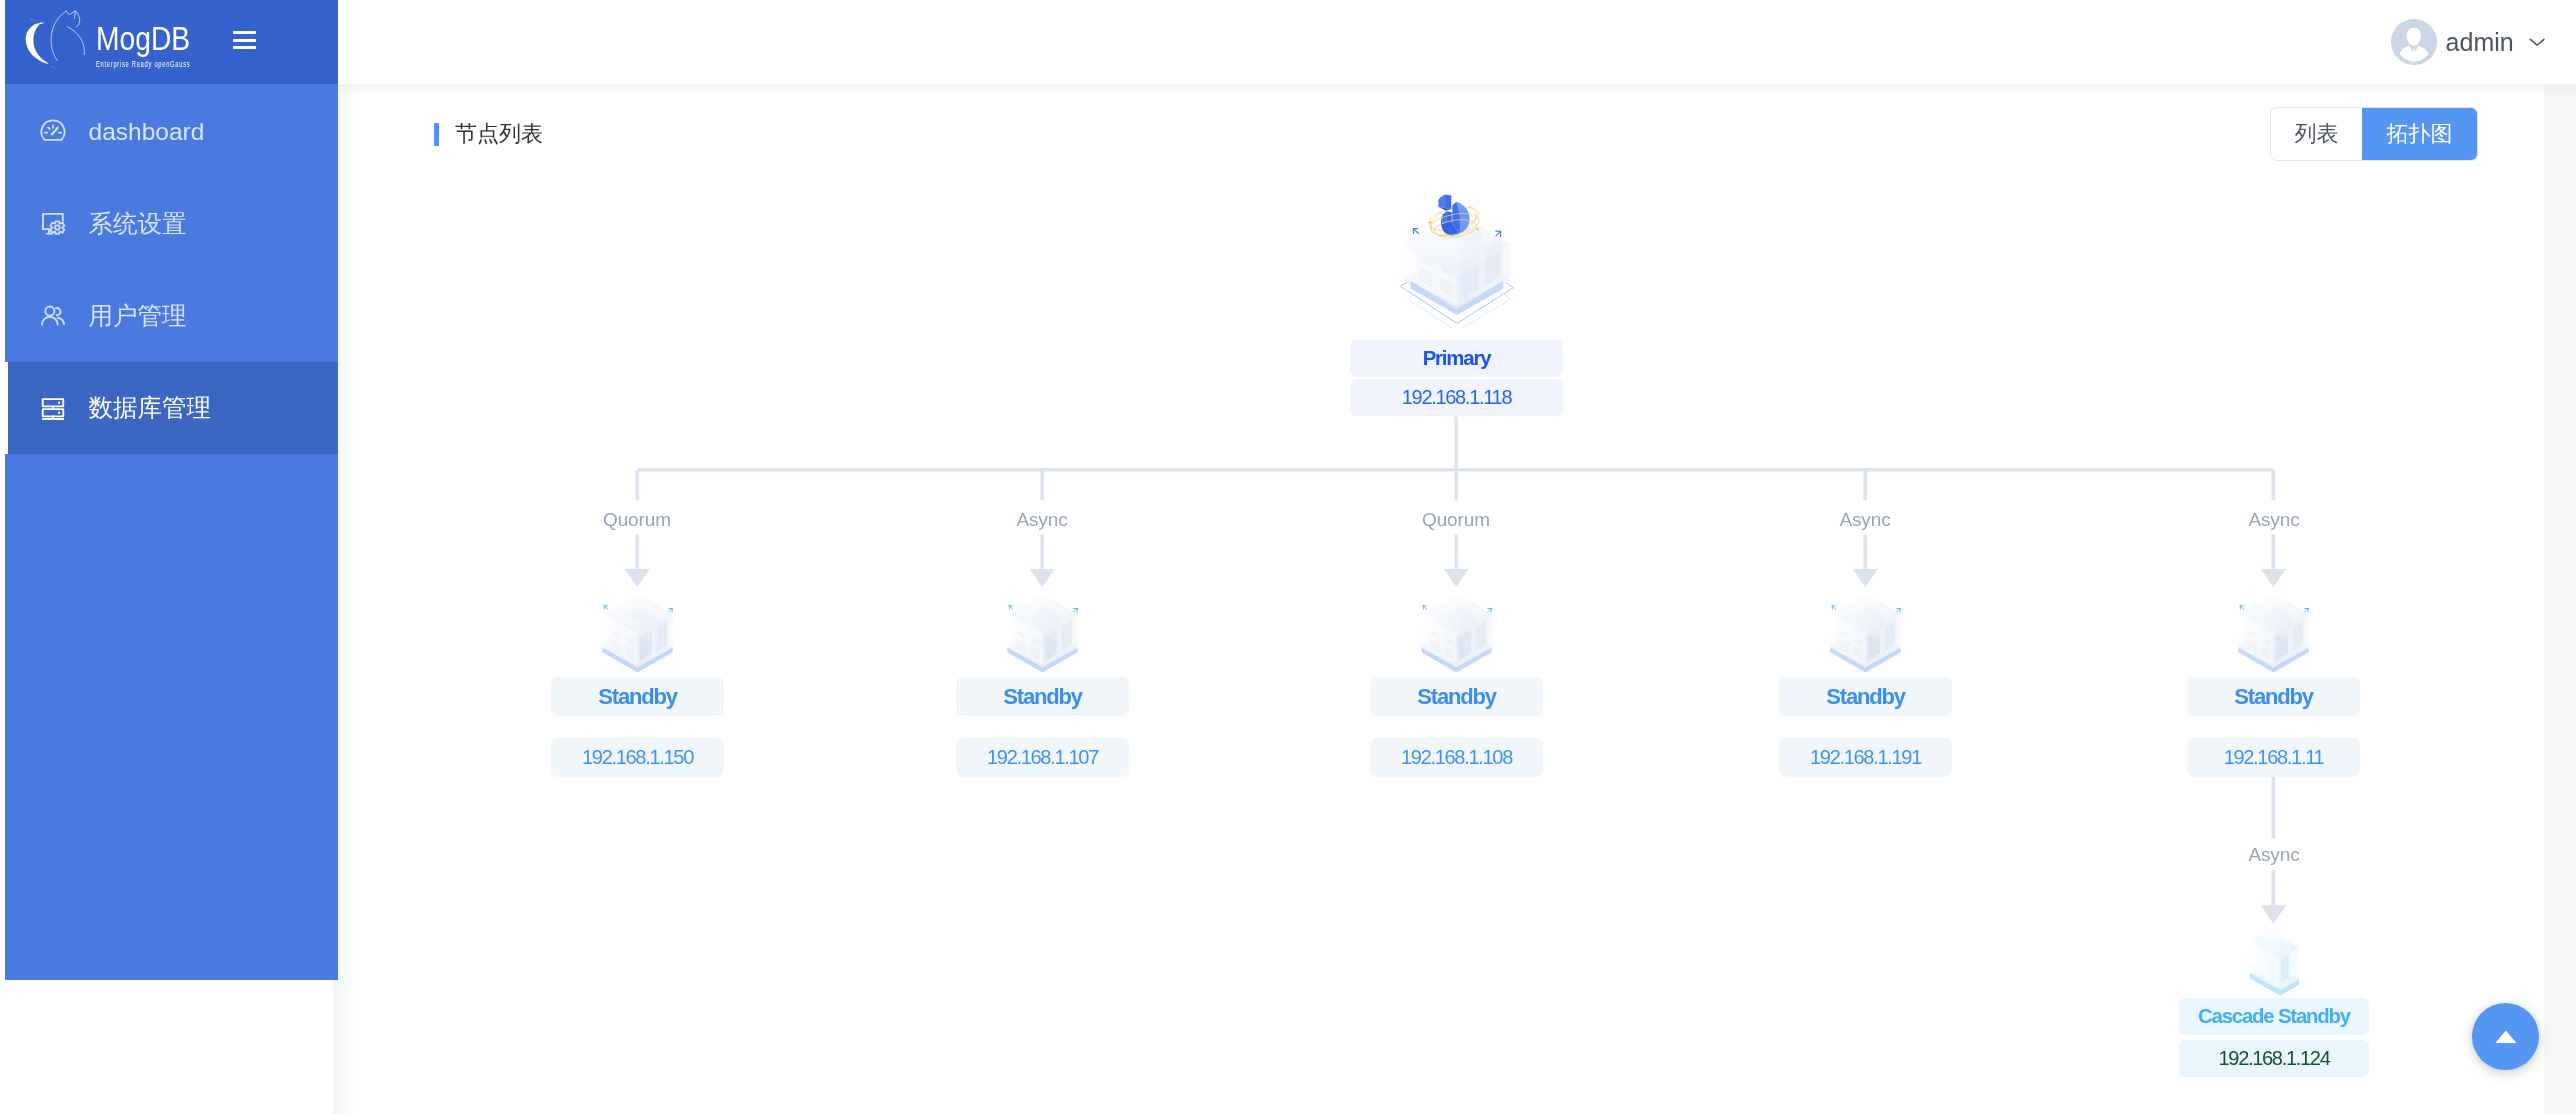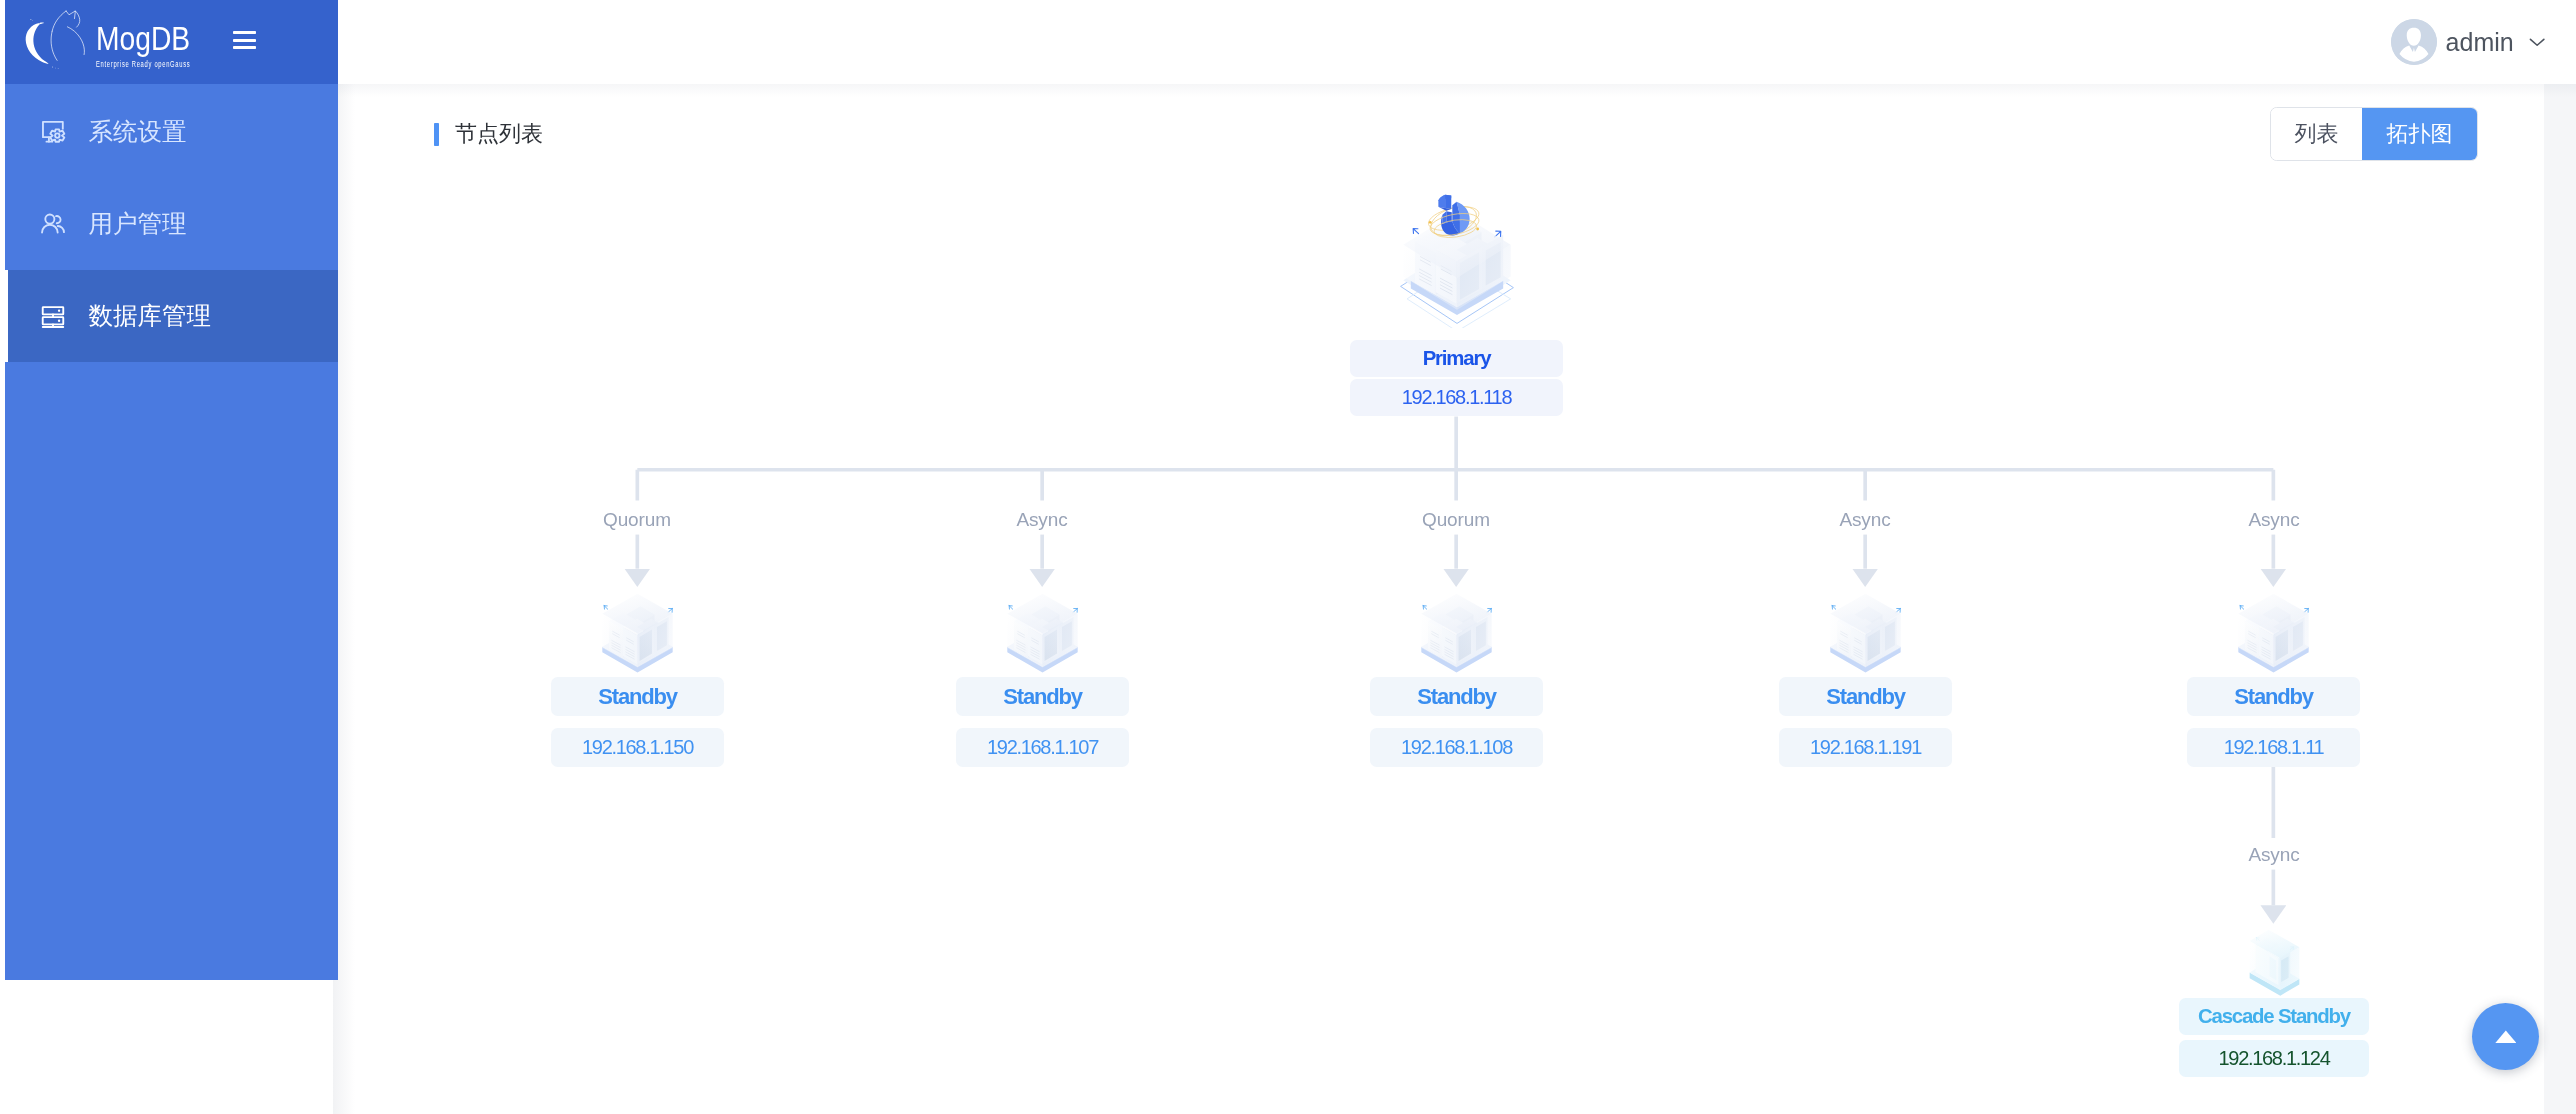--- a/index.html
+++ b/index.html
@@ -50,21 +50,21 @@
   .topo{position:absolute;left:0;top:0;width:100%;height:100%;z-index:3}
   .node{position:absolute;display:flex;flex-direction:column;align-items:center}
   .node-icon{position:relative}
   .lbl{border-radius:6.7px;display:flex;align-items:center;justify-content:center;text-align:center;white-space:nowrap}
   .lbl-role{font-weight:bold}
   .n-primary .lbl{background:#f1f4fc;width:213px;height:37px}
   .n-primary .lbl-role{font-size:20.4px;letter-spacing:-1.2px;color:#1a54e8;margin-top:11.6px}
   .n-primary .lbl-ip{font-size:20px;letter-spacing:-1.3px;color:#2c62f0;margin-top:2.5px}
   .n-standby .lbl{background:#f1f6fb;width:173px;height:39px}
   .n-standby .lbl-role{font-size:22px;letter-spacing:-1.2px;color:#3a8ef0}
-  .n-standby .lbl-ip{font-size:20px;letter-spacing:-1.3px;color:#4092f2;margin-top:12px}
+  .n-standby .lbl-ip{font-size:20px;letter-spacing:-1.3px;color:#4092f2;margin-top:22px}
   .n-cascade .lbl{background:#e9f6fd;width:190px;height:37px}
   .n-cascade .lbl-role{font-size:20.4px;letter-spacing:-1.2px;color:#42b0ec}
   .n-cascade .lbl-ip{font-size:20px;letter-spacing:-1.3px;color:#14532d;margin-top:5px}
 
   .edge-label{position:absolute;font-size:19px;color:#99a3b7;letter-spacing:-0.1px;transform:translateX(-50%);line-height:1;white-space:nowrap}
   .edges{position:absolute;left:0;top:0}
   .srv-icon{width:77px;height:86px}
   .primary-icon{width:114px;height:134px}
   .cas-icon{width:53px;height:71px}
 
@@ -310,20 +310,31 @@
         <div class="logo-sub">Enterprise Ready openGauss</div>
       </div>
       <div class="burger">
           <i></i>
           <i></i>
           <i></i>
         </div>
     </div>
 
     <div class="menu">
+      <div class="menu-item">
+        <span class="mi-icon">
+          <svg viewBox="0 0 24 24" width="28" height="28" fill="none" stroke="#cfe0ff" stroke-width="1.55">
+            <path d="M12 2.1a9.9 9.9 0 0 1 7.3 16.6H4.7A9.9 9.9 0 0 1 12 2.1Z" stroke-linejoin="round"></path>
+            <path d="M12 6.3v2.0M7.8 8.1l1.4 1.4M16.2 8.1l-1.4 1.4M5.0 12.5h2.0M17.0 12.5h2.0" stroke-linecap="round"></path>
+            <path d="M11.6 13.3 15.6 9.1" stroke-linecap="round" stroke-width="1.8"></path>
+            <circle cx="11.3" cy="13.7" r="1.15" fill="#cfe0ff" stroke="none"></circle>
+          </svg>
+        </span>
+        <span>dashboard</span>
+      </div>
 
       <div class="menu-item">
         <span class="mi-icon">
           <svg viewBox="0 0 24 24" width="28" height="28" fill="none" stroke="#cfe0ff" stroke-width="1.6">
             <path d="M20.4 9.8V3.3H3.4v13.1h6.5" stroke-linejoin="round"></path>
             <path d="M6.4 20.3h5.0" stroke-linecap="round"></path>
             <path d="M8.5 16.6v3.7" stroke-linecap="round"></path>
             <path d="M14.2 9.8h3.0l.5 1.9 2.5-.8 1.5 2.6-2.0 1.6 2.0 1.6-1.5 2.6-2.5-.8-.5 1.9h-3.0l-.5-1.9-2.5.8-1.5-2.6 2.0-1.6-2.0-1.6 1.5-2.6 2.5.8z" stroke-linejoin="round"></path>
             <circle cx="15.7" cy="15.1" r="1.9"></circle>
           </svg>

